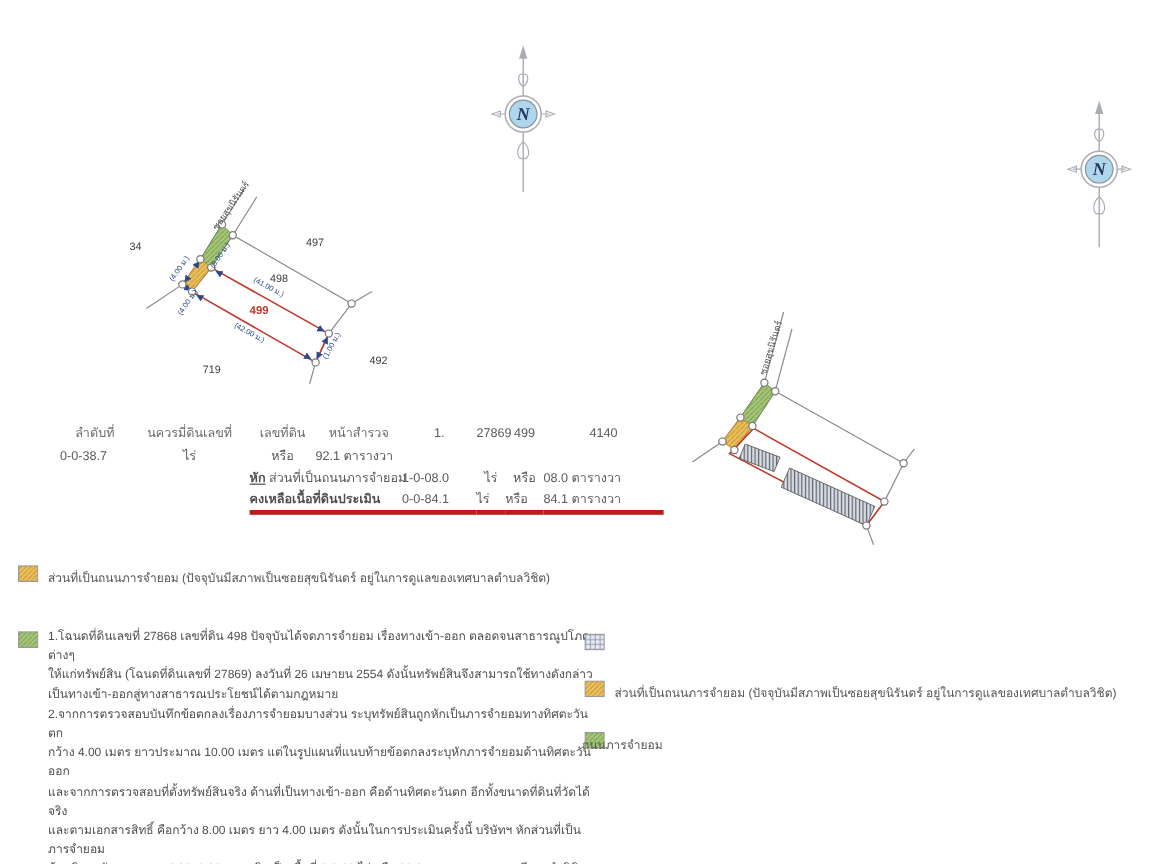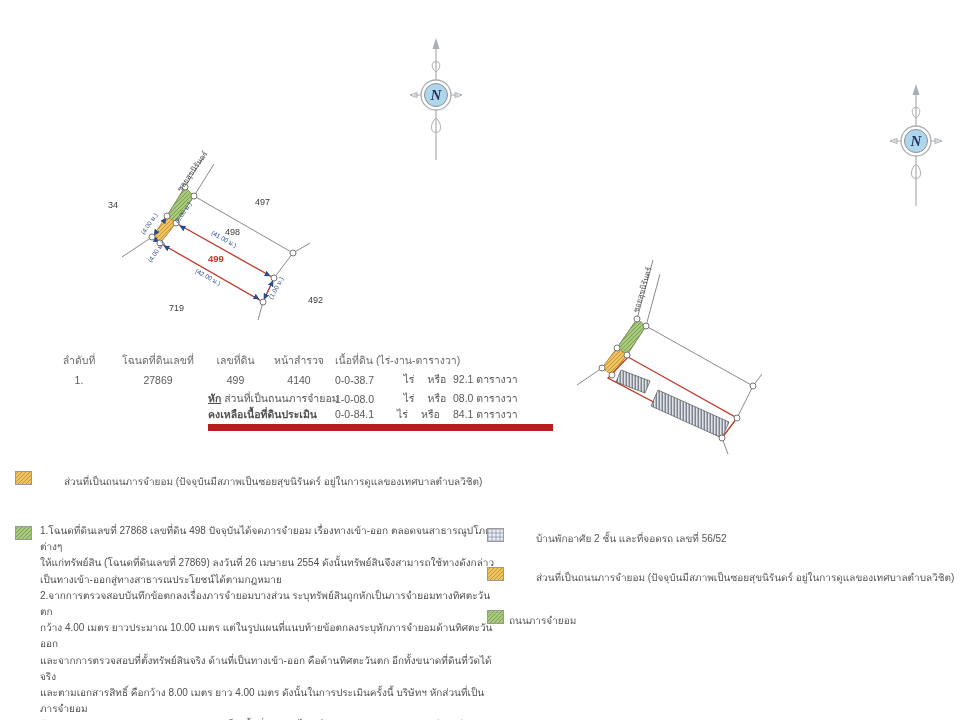--- a/index.html
+++ b/index.html
@@ -10,23 +10,23 @@
   .landtable{left:50px;top:351px;display:grid;
     grid-template-columns:58px 100px 55px 72px 62px 24px 32px 100px;
     grid-auto-rows:19px;font-size:10.5px;color:#5a5a5a;align-items:center;}
   .landtable .c{white-space:nowrap;}
   .tc{text-align:center;}
   .hd{color:#6a6a6a;}
   .span34{grid-column:3 / span 2;}
   .areahd{grid-column:5 / span 4;}
   .u{text-decoration:underline;}
   .b{font-weight:bold;color:#4f4f4f;}
-  .rule{border-bottom:7px solid #b91c1c;height:100%;display:flex;align-items:center;}
+  .rule{border-bottom:4px solid #b91c1c;height:100%;display:flex;align-items:center;}
   
-  .legend-text{font-size:10px;color:#555;white-space:nowrap;margin-left:24px;}
+  .legend-text{font-size:10px;color:#555;white-space:nowrap;}
   .notes{font-size:10px;color:#4f4f4f;line-height:1.62;white-space:pre-line;width:458px;}
   .sw{display:block;}
   
   .plbl{font-size:9px;fill:#3c3c3c;}
   .plbl-red{font-size:9.5px;font-weight:bold;fill:#c0392b;}
   .dim{font-size:6.3px;fill:#2b4a8b;}
   .road{font-size:7.5px;fill:#4d4d4d;}
   .nletter{font-family:"Liberation Serif", serif;font-style:italic;font-weight:bold;
            font-size:15px;fill:#21345a;}
 </style>
@@ -163,24 +163,23 @@
         <circle cx="47" cy="137" r="3"></circle>
       <circle cx="188" cy="148" r="3"></circle>
         <circle cx="172" cy="180" r="3"></circle>
         <circle cx="157" cy="200" r="3"></circle>
     </g>
     <text class="road" transform="translate(73,75) rotate(-73)">ซอยสุขนิรันดร์</text>
   </svg>
 
   <div class="abs landtable">
     <div class="c hd tc">ลำดับที่</div>
-    <div class="c hd tc">โฉนดที่ดินเลขที่</div>
+    <div class="c hd tc">นควรมี่ดินเลขที่</div>
     <div class="c hd tc">เลขที่ดิน</div>
     <div class="c hd tc">หน้าสำรวจ</div>
-    <div class="c hd areahd">เนื้อที่ดิน (ไร่-งาน-ตารางวา)</div>
 
     <div class="c tc">1.</div>
     <div class="c tc">27869</div>
     <div class="c tc">499</div>
     <div class="c tc">4140</div>
     <div class="c">0-0-38.7</div>
     <div class="c tc">ไร่</div>
     <div class="c tc">หรือ</div>
     <div class="c">92.1 ตารางวา</div>
 
@@ -217,21 +216,20 @@
 2.จากการตรวจสอบบันทึกข้อตกลงเรื่องภารจำยอมบางส่วน ระบุทรัพย์สินถูกหักเป็นภารจำยอมทางทิศตะวันตก
 กว้าง 4.00 เมตร ยาวประมาณ 10.00 เมตร แต่ในรูปแผนที่แนบท้ายข้อตกลงระบุหักภารจำยอมด้านทิศตะวันออก
 และจากการตรวจสอบที่ตั้งทรัพย์สินจริง ด้านที่เป็นทางเข้า-ออก คือด้านทิศตะวันตก อีกทั้งขนาดที่ดินที่วัดได้จริง
 และตามเอกสารสิทธิ์ คือกว้าง 8.00 เมตร ยาว 4.00 เมตร ดังนั้นในการประเมินครั้งนี้ บริษัทฯ หักส่วนที่เป็นภารจำยอม
 ด้านทิศตะวันตก ขนาด 4.00x8.00 เมตร คิดเป็นเนื้อที่ 0-0-08 ไร่ หรือ 08.0 ตารางวา และหากมีการทำนิติกรรมใดๆ
 เห็นควรมีการแก้ไขรูปแผนที่ภารจำยอม และขนาด ให้ถูกต้อง</div>
 
   <svg class="abs sw" style="left:487px;top:528px" width="17" height="14">
     <rect x="0.5" y="0.5" width="16" height="13" fill="url(#hatchGrid)" stroke="#999"></rect>
   </svg>
-  <div class="abs legend-text" style="left:512px;top:531px">บ้านพักอาศัย 2 ชั้น และที่จอดรถ เลขที่ 56/52</div>
 
   <svg class="abs sw" style="left:487px;top:567px" width="17" height="14">
     <rect x="0.5" y="0.5" width="16" height="13" fill="url(#hatchOrange)" stroke="#999"></rect>
   </svg>
   <div class="abs legend-text" style="left:512px;top:570px">ส่วนที่เป็นถนนภารจำยอม (ปัจจุบันมีสภาพเป็นซอยสุขนิรันดร์ อยู่ในการดูแลของเทศบาลตำบลวิชิต)</div>
 
   <svg class="abs sw" style="left:487px;top:610px" width="17" height="14">
     <rect x="0.5" y="0.5" width="16" height="13" fill="url(#hatchGreen)" stroke="#999"></rect>
   </svg>
   <div class="abs legend-text" style="left:485px;top:613px">ถนนภารจำยอม</div>

